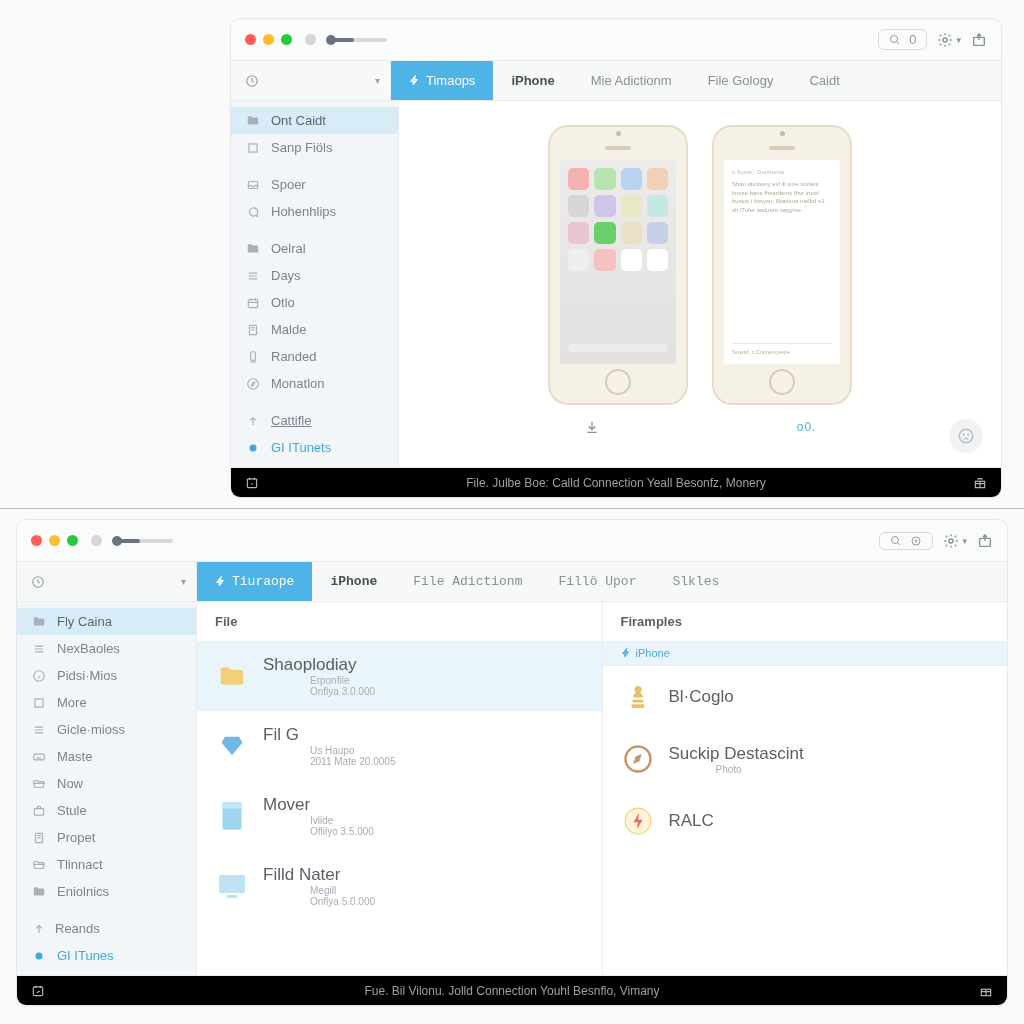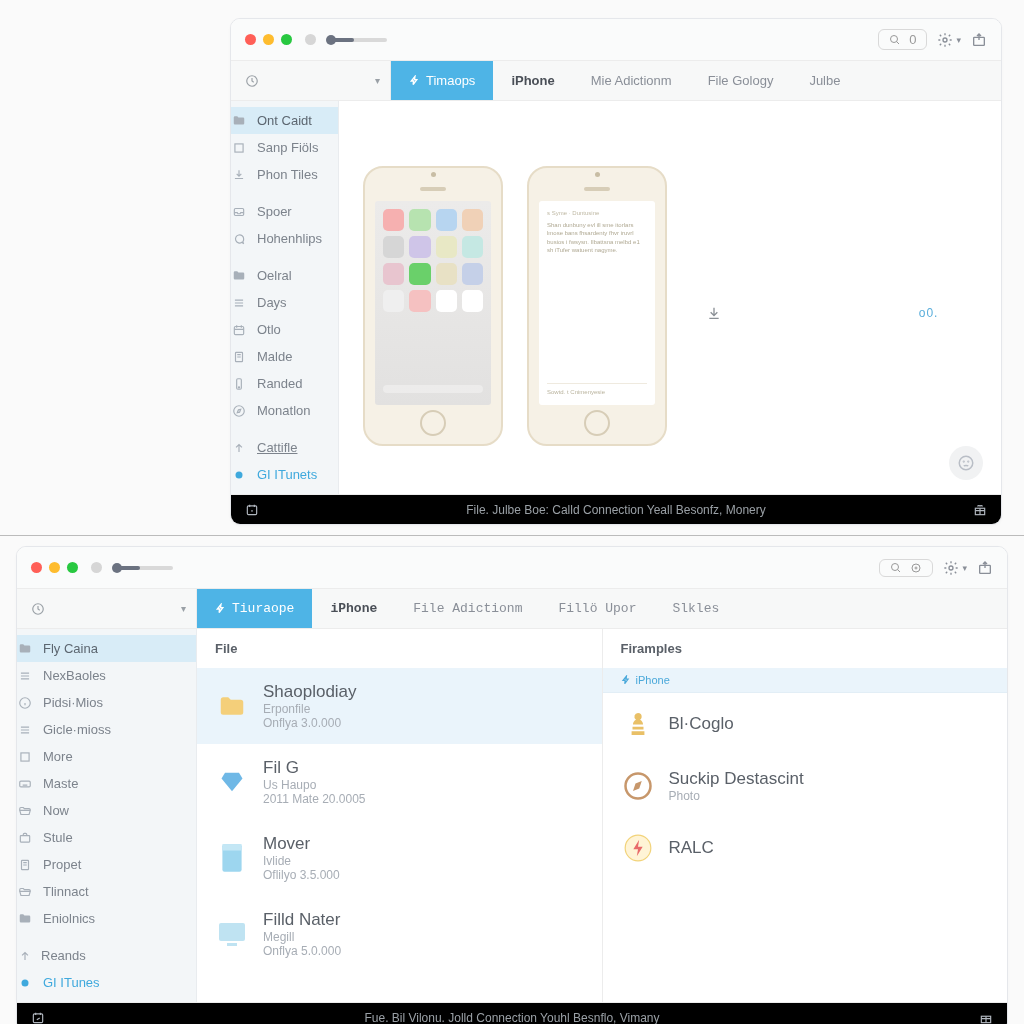--- a/index.html
+++ b/index.html
@@ -25,32 +25,32 @@
 
   .tabs-row { display:flex; align-items:center; border-bottom:1px solid #ececec; height:40px; background:#f7f8f8;}
   .device-sel { width:160px; display:flex; align-items:center; gap:10px; padding-left:14px; color:#9aa0a6; border-right:1px solid #ececec; height:100%;}
   .device-sel .caret{ margin-left:auto; margin-right:10px; font-size:10px;}
   .tab { padding:0 18px; height:100%; display:flex; align-items:center; color:#8a8f98; gap:6px; cursor:pointer;}
   .tab.active { background:#4eb4e6; color:#fff; }
   .tab.bold { color:#4a4f57; font-weight:600; }
 
   .body-row { display:flex; }
   .sidebar { width: var(--sbw,170px); background:#f3f6f8; border-right:1px solid #e9ecef; padding:6px 0; min-height:300px;}
-  .sb-item { display:flex; align-items:center; gap:10px; padding:6px 0; color:#7c838c; cursor:pointer;}
+  .sb-item { display:flex; align-items:center; gap:10px; padding:6px 14px; color:#7c838c; cursor:pointer;}
   .sb-item.sel { background:#d8ecf7; color:#5c6670;}
   .sb-ico { width:16px; display:inline-flex; justify-content:center; color:#a8b0b9;}
   .sb-item.blue{ color:#3fa9dd;}
   .sb-item.blue .sb-ico{ color:#3fa9dd;}
 
   .statusbar { height:30px; border-top:1px solid #ececec; display:flex; align-items:center; justify-content:center; color:#9aa0a6; font-size:12px; position:relative; background:#000000;}
   .statusbar .left-ic{ position:absolute; left:14px; color:#b1b7bf;}
   .statusbar .right-ic{ position:absolute; right:14px; color:#b1b7bf;}
 
   
-  .wA .main { flex:1; padding:24px 24px 8px 24px; display:flex; flex-direction:row; align-items:center;justify-content:flex-end;}
+  .wA .main { flex:1; padding:24px 24px 8px 24px; display:flex; flex-direction:column; align-items:center;}
   .phones { display:flex; gap:24px; }
   .phone { width:140px; height:280px; border:2px solid #e6dcc7; border-radius:20px; background:#f6f1e6; position:relative; display:flex; flex-direction:column; align-items:center; }
   .phone .spk{ width:26px;height:4px;border-radius:2px;background:#d7cdb7; margin-top:10px;}
   .phone .dot-top{ width:5px;height:5px;border-radius:50%; background:#c8bda4; margin-top:4px;}
   .phone .home{ width:26px;height:26px;border:2px solid #d7cdb7;border-radius:50%; margin-top:auto; margin-bottom:8px;}
   .screenA { margin-top:10px; width:116px; height:204px; background:linear-gradient(#ecebea,#e2e1e0); border-radius:3px; padding:8px; display:grid; grid-template-columns:repeat(4,1fr); grid-auto-rows:22px; gap:5px;}
   .app-ic{ border-radius:5px; }
   .dockA{ grid-column:1/-1; display:grid; grid-template-columns:repeat(4,1fr); gap:5px; margin-top:auto; padding:4px; background:rgba(255,255,255,.35); border-radius:5px;}
   .screenB { margin-top:10px; width:116px; height:204px; background:#fff; border-radius:3px; padding:8px; font-size:6px; color:#b0a993; line-height:1.4; display:flex; flex-direction:column;}
   .screenB .hdrb{ font-size:6px; color:#bfb9a4; margin-bottom:4px;}
@@ -61,21 +61,21 @@
   
   .wB .sidebar{ --sbw:180px; }
   .wB .main { flex:1; display:flex; }
   .col { flex:1; border-right:1px solid #ececec; }
   .col:last-child{ border-right:none;}
   .col-hdr{ font-weight:600; color:#5a6068; padding:12px 18px; }
   .row-item{ display:flex; align-items:center; gap:14px; padding:14px 18px; }
   .row-item .ficon{ width:34px; height:34px; border-radius:6px; display:flex; align-items:center; justify-content:center; font-size:20px;}
   .row-item .meta{ display:flex; flex-direction:column;}
   .row-item .ttl{ color:#5a6068; font-size:17px;}
-  .row-item .sub{ color:#a7adb5; font-size:12px;}
+  .row-item .sub{ color:#a7adb5; font-size:10px;margin-left:47px;}
   .row-sel{ background:#eaf4fb;}
   .iphone-chip{ font-size:11px; color:#49a8da; display:flex; align-items:center; gap:5px; padding:6px 18px; background:#eaf4fb; border-bottom:1px solid #e2eef6;}
   svg{ display:block;}
 </style>
 </head>
 <body>
 
 <div class="stage">
 
 <div class="window wA" style="margin:18px 0 0 230px; width:772px;">
@@ -130,21 +130,21 @@
           <div class="tab bold">
             <span>iPhone</span>
           </div>
           <div class="tab">
             <span>Mie Adictionm</span>
           </div>
           <div class="tab">
             <span>File Gology</span>
           </div>
           <div class="tab">
-            <span>Julbe</span>
+            <span>Caidt</span>
           </div>
         </div>
   </div>
 
   <div class="body-row">
     <div class="sidebar" id="sbA" style="--sbw:168px;">
           <div class="sb-item sel">
             <span class="sb-ico">
               <svg width="14" height="14" viewBox="0 0 24 24" fill="currentColor">
                 <path d="M3 6a2 2 0 012-2h4l2 2h8a2 2 0 012 2v8a2 2 0 01-2 2H5a2 2 0 01-2-2z"></path>
@@ -152,28 +152,20 @@
             </span>
             <span>Ont Caidt</span>
           </div>
           <div class="sb-item">
             <span class="sb-ico">
               <svg width="14" height="14" viewBox="0 0 24 24" fill="none" stroke="currentColor" stroke-width="2">
                 <rect x="5" y="5" width="14" height="14"></rect>
               </svg>
             </span>
             <span>Sanp Fiöls</span>
-          </div>
-          <div class="sb-item">
-            <span class="sb-ico">
-              <svg width="14" height="14" viewBox="0 0 24 24" fill="none" stroke="currentColor" stroke-width="2">
-                <path d="M12 4v10M8 10l4 4 4-4M5 18h14"></path>
-              </svg>
-            </span>
-            <span>Phon Tiles</span>
           </div>
           <div class="sb-item" style="margin-top: 10px;">
             <span class="sb-ico">
               <svg width="14" height="14" viewBox="0 0 24 24" fill="none" stroke="currentColor" stroke-width="2">
                 <rect x="4" y="6" width="16" height="12" rx="2"></rect>
                 <path d="M4 13h5l1 2h4l1-2h5"></path>
               </svg>
             </span>
             <span>Spoer</span>
           </div>
@@ -426,32 +418,32 @@
               <svg width="14" height="14" viewBox="0 0 24 24" fill="none" stroke="currentColor" stroke-width="2">
                 <circle cx="12" cy="12" r="9"></circle>
                 <path d="M12 9v.01M12 12v4"></path>
               </svg>
             </span>
             <span>Pidsi·Mios</span>
           </div>
           <div class="sb-item">
             <span class="sb-ico">
               <svg width="14" height="14" viewBox="0 0 24 24" fill="none" stroke="currentColor" stroke-width="2">
+                <rect x="5" y="5" width="14" height="14"></rect>
+              </svg>
+            </span>
+            <span>More</span>
+          </div>
+          <div class="sb-item">
+            <span class="sb-ico">
+              <svg width="14" height="14" viewBox="0 0 24 24" fill="none" stroke="currentColor" stroke-width="2">
                 <path d="M5 7h14M5 12h14M5 17h14"></path>
               </svg>
             </span>
             <span>Gicle·mioss</span>
-          </div>
-          <div class="sb-item">
-            <span class="sb-ico">
-              <svg width="14" height="14" viewBox="0 0 24 24" fill="none" stroke="currentColor" stroke-width="2">
-                <rect x="5" y="5" width="14" height="14"></rect>
-              </svg>
-            </span>
-            <span>More</span>
           </div>
           <div class="sb-item">
             <span class="sb-ico">
               <svg width="14" height="14" viewBox="0 0 24 24" fill="none" stroke="currentColor" stroke-width="2">
                 <rect x="3" y="7" width="18" height="10" rx="2"></rect>
                 <path d="M7 11h.01M11 11h.01M15 11h.01M8 14h8"></path>
               </svg>
             </span>
             <span>Maste</span>
           </div>

